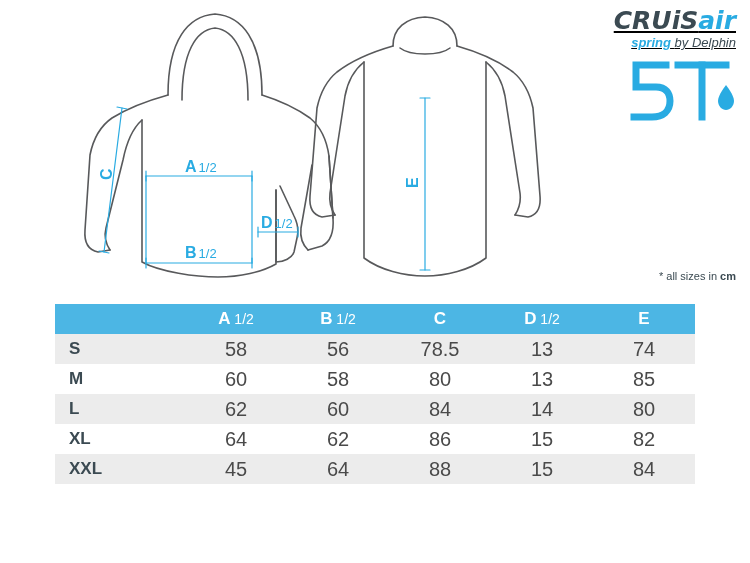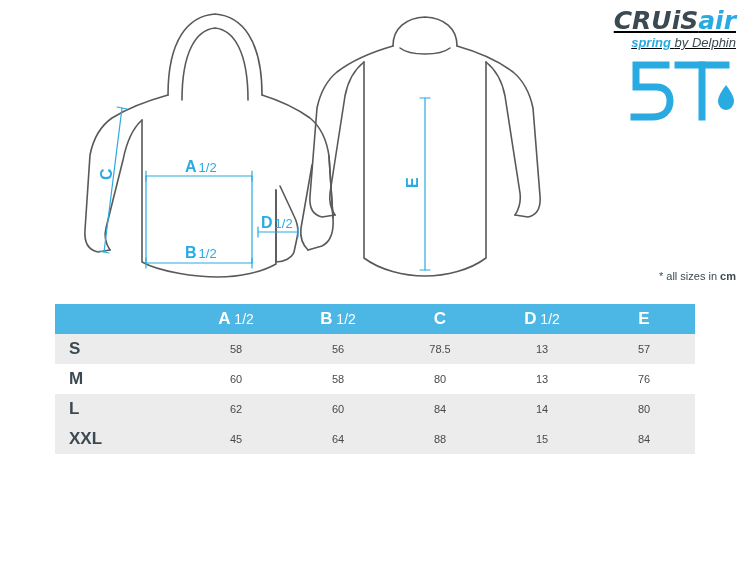--- a/index.html
+++ b/index.html
@@ -81,21 +81,21 @@
   .size-table {
     position: absolute;
     left: 55px;
     top: 304px;
     width: 640px;
     border-collapse: collapse;
     table-layout: fixed;
   }
   .size-table th, .size-table td {
     height: 30px;
-    font-size: 11px;
+    font-size: 20px;
     text-align: center;
     color: #4a4a4a;
     padding: 0;
   }
   .size-table thead th {
     background: #4cb6e4;
     color: #ffffff;
     font-size: 17px;
     font-weight: bold;
   }
@@ -246,38 +246,46 @@
           <th><span>E</span></th>
         </tr>
     </thead>
     <tbody>
         <tr class="odd">
           <td class="rowlabel">S</td>
           <td>58</td>
           <td>56</td>
           <td>78.5</td>
           <td>13</td>
-          <td>57</td>
+          <td>74</td>
         </tr>
         <tr class="even">
           <td class="rowlabel">M</td>
           <td>60</td>
           <td>58</td>
           <td>80</td>
           <td>13</td>
-          <td>76</td>
+          <td>85</td>
         </tr>
         <tr class="odd">
           <td class="rowlabel">L</td>
           <td>62</td>
           <td>60</td>
           <td>84</td>
           <td>14</td>
           <td>80</td>
         </tr>
+        <tr class="even">
+          <td class="rowlabel">XL</td>
+          <td>64</td>
+          <td>62</td>
+          <td>86</td>
+          <td>15</td>
+          <td>82</td>
+        </tr>
         <tr class="odd">
           <td class="rowlabel">XXL</td>
           <td>45</td>
           <td>64</td>
           <td>88</td>
           <td>15</td>
           <td>84</td>
         </tr>
       </tbody>
   </table>

